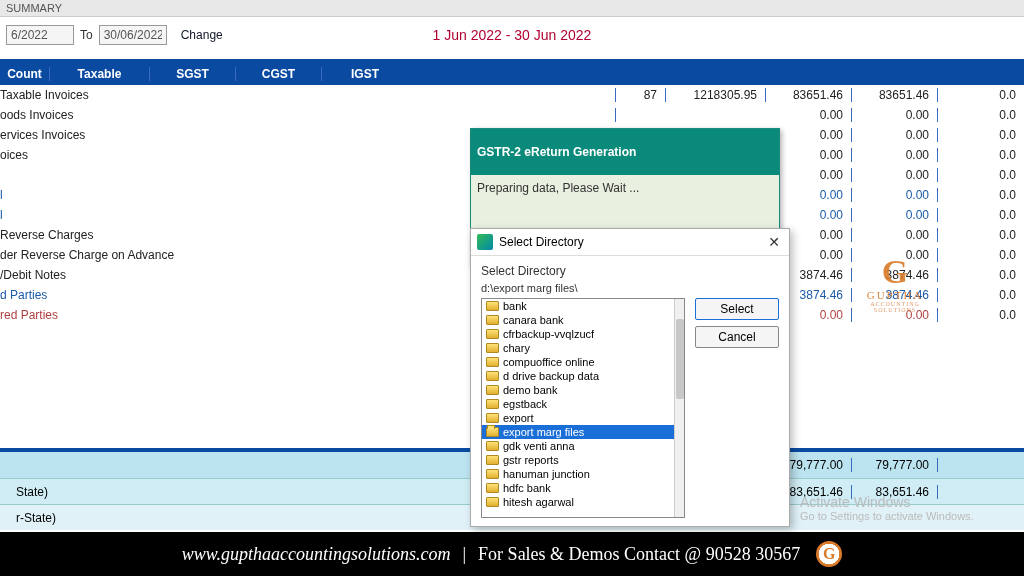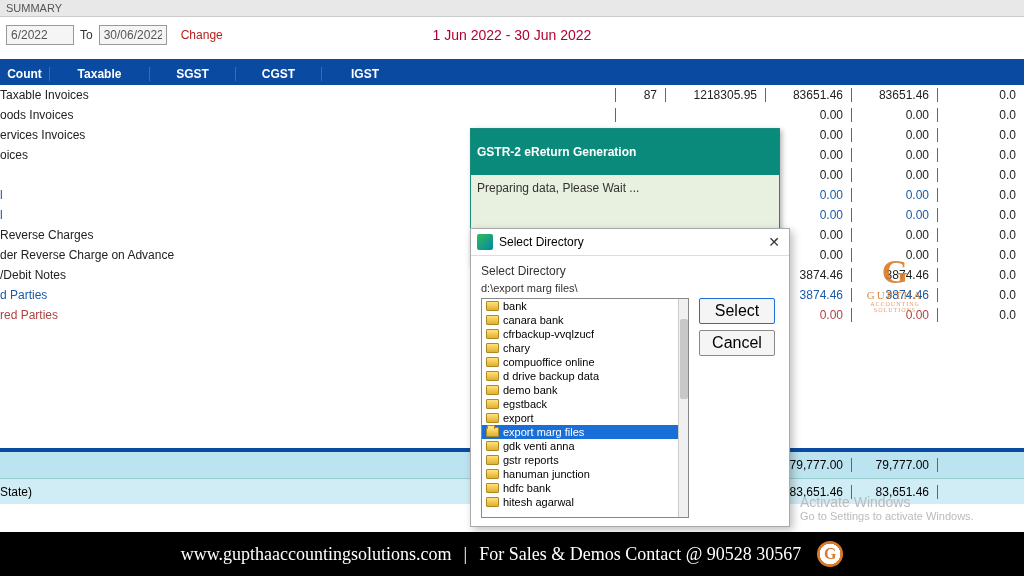--- a/index.html
+++ b/index.html
@@ -28,21 +28,21 @@
   }
   .date-input {
     border: 1px solid #999;
     background: #f5f5f5;
     padding: 2px 4px;
     font-size: 12px;
     width: 68px;
     color: #555;
   }
   .to-label { color: #333; font-size: 12px; }
-  .change-link { color: #b91c1c; font-size: 12px; margin-left: 8px; }
+  .change-link { color: #0f172a; font-size: 12px; margin-left: 8px; }
   .date-range {
     position: absolute;
     left: 50%;
     transform: translateX(-50%);
     color: #b00030;
     font-weight: normal;
     font-size: 14px;
   }
   .thin-blue-line { height: 4px; background: #0a4aa0; margin-top: 6px; }
   .header-row {
@@ -89,21 +89,21 @@
     height: 26px;
     align-items: center;
   }
   .bottom-row3 {
     display: flex;
     background: #d0ecf5;
     height: 26px;
     align-items: center;
     border-top: 1px solid #9cc;
   }
-  .bottom-row2 .col-desc,.bottom-row3 .col-desc { text-align: left; padding-left: 0; }
+  .bottom-row2 .col-desc,.bottom-row3 .col-desc { text-align: left; padding-left: 16px; }
   .bottom-row2 div, .bottom-row3 div { text-align: right; padding-right: 8px; }
   .watermark {
     position: absolute;
     top: 494px;
     left: 800px;
     color: #bbb;
     font-size: 11px;
     pointer-events: none;
   }
   .watermark .line1 { font-size: 14px; }
@@ -188,27 +188,27 @@
   }
   .dir-thumb {
     position: absolute;
     top: 20px; left: 1px;
     width: 8px; height: 80px;
     background: #c8c8c8;
     border-radius: 2px;
   }
   .dir-buttons { display: flex; flex-direction: column; gap: 6px; }
   .dir-btn {
-    width: 76px;
+    width: 84px;
     padding: 3px 8px;
     border: 1px solid #888;
     background: #f5f5f5;
     text-align: center;
     cursor: pointer;
-    font-size: 16px;
+    font-size: 12px;
     border-radius: 2px;
   }
   .dir-btn.primary { border: 1px solid #1a6ed8; }
   
   .logo-wm {
     position: absolute;
     top: 255px;
     left: 850px;
     width: 90px;
     text-align: center;
@@ -227,21 +227,21 @@
     height: 44px;
     background: #000;
     color: #fff;
     display: flex;
     align-items: center;
     justify-content: center;
     font-family: Georgia, serif;
     font-size: 18px;
     gap: 6px;
   }
-  .footer .url { color: #fff; }
+  .footer .url { color: #fff; font-style: italic; }
   .footer .sep { margin: 0 6px; }
   .footer .logo-small {
     width: 26px; height: 26px;
     background: radial-gradient(circle,#fff 55%,#d97b2a 56%);
     border-radius: 50%;
     display: flex; align-items: center; justify-content: center;
     color: #d97b2a; font-weight: bold; font-size: 16px;
     margin-left: 10px;
   }
 </style>
@@ -386,20 +386,28 @@
     <div class="col-igst"></div>
   </div>
   <div class="bottom-row3">
     <div class="col-desc">State)</div>
     <div class="col-count"></div>
     <div class="col-tax"></div>
     <div class="col-sgst">83,651.46</div>
     <div class="col-cgst">83,651.46</div>
     <div class="col-igst"></div>
   </div>
+  <div class="bottom-row3" style="background:#e0f2f8">
+    <div class="col-desc">r-State)</div>
+    <div class="col-count"></div>
+    <div class="col-tax"></div>
+    <div class="col-sgst"></div>
+    <div class="col-cgst"></div>
+    <div class="col-igst"></div>
+  </div>
 </div>
 
 <div class="watermark">
   <div class="line1">Activate Windows</div>
   <div>Go to Settings to activate Windows.</div>
 </div>
 
 <div class="ereturn-popup">
   <div class="ereturn-title">GSTR-2 eReturn Generation</div>
   <div class="ereturn-body">Preparing data, Please Wait ...</div>

